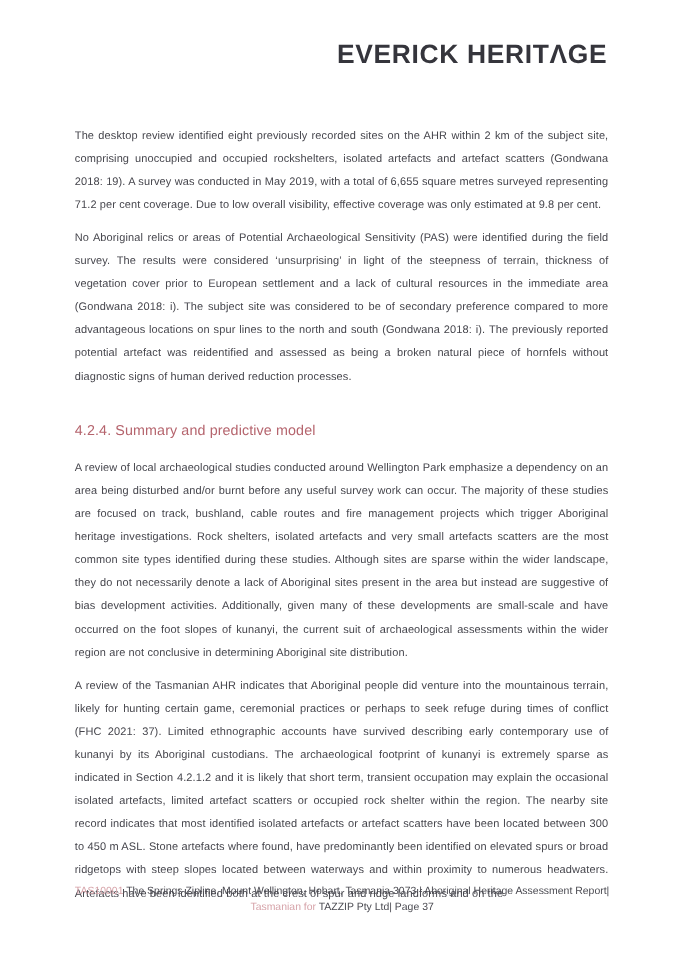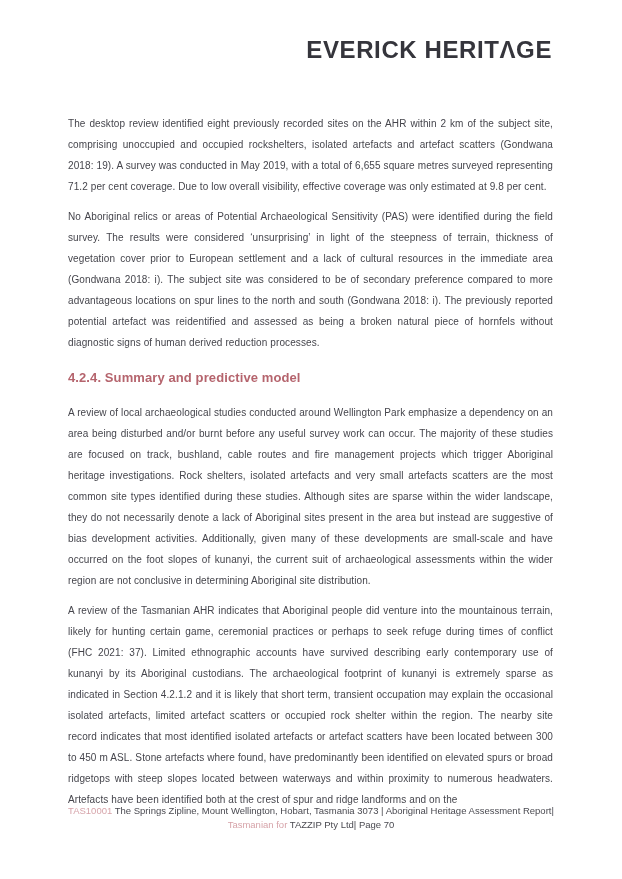--- a/index.html
+++ b/index.html
@@ -42,23 +42,23 @@
     line-height: 21px;
     letter-spacing: 0.1px;
   }
   .content p {
     text-align: justify;
     margin-bottom: 9px;
   }
   .section-heading {
     color: var(--heading);
     font-size: 13px;
-    font-weight: bold;
+    font-weight: normal;
     line-height: 17px;
-    margin-top: 16px;
+    margin-top: 29px;
     margin-bottom: 16px;
     text-align: left;
   }
   .page-footer {
     position: absolute;
     top: 804px;
     left: 40px;
     right: 40px;
     text-align: center;
     font-size: 9.5px;
@@ -88,17 +88,17 @@
     <p>A review of the Tasmanian AHR indicates that Aboriginal people did venture into the mountainous terrain, likely for hunting certain game, ceremonial practices or perhaps to seek refuge during times of conflict (FHC 2021: 37). Limited ethnographic accounts have survived describing early contemporary use of kunanyi by its Aboriginal custodians. The archaeological footprint of kunanyi is extremely sparse as indicated in Section 4.2.1.2 and it is likely that short term, transient occupation may explain the occasional isolated artefacts, limited artefact scatters or occupied rock shelter within the region. The nearby site record indicates that most identified isolated artefacts or artefact scatters have been located between 300 to 450 m ASL. Stone artefacts where found, have predominantly been identified on elevated spurs or broad ridgetops with steep slopes located between waterways and within proximity to numerous headwaters. Artefacts have been identified both at the crest of spur and ridge landforms and on the</p>
   </main>
 
   <footer class="page-footer">
     <div class="footer-line">
       <span class="accent">TAS10001</span>
       <span>The Springs Zipline, Mount Wellington, Hobart, Tasmania 3073 | Aboriginal Heritage Assessment Report|</span>
     </div>
     <div class="footer-line">
       <span class="accent">Tasmanian for</span>
-      <span>TAZZIP Pty Ltd| Page 70</span>
+      <span>TAZZIP Pty Ltd| Page 37</span>
     </div>
   </footer>
 
 </div>
 
 </body></html>

